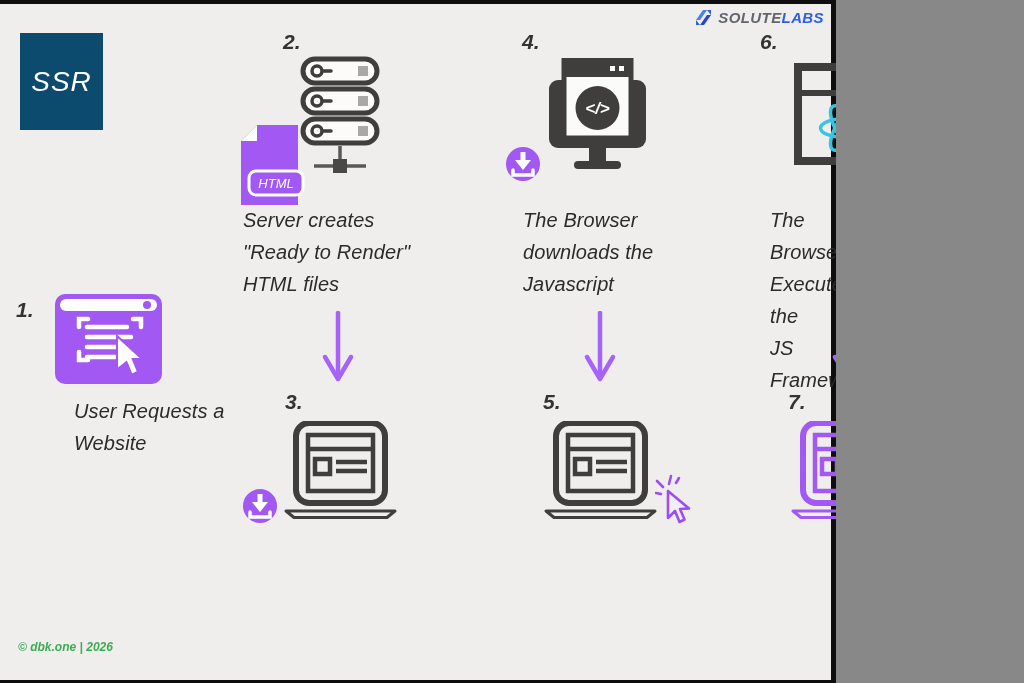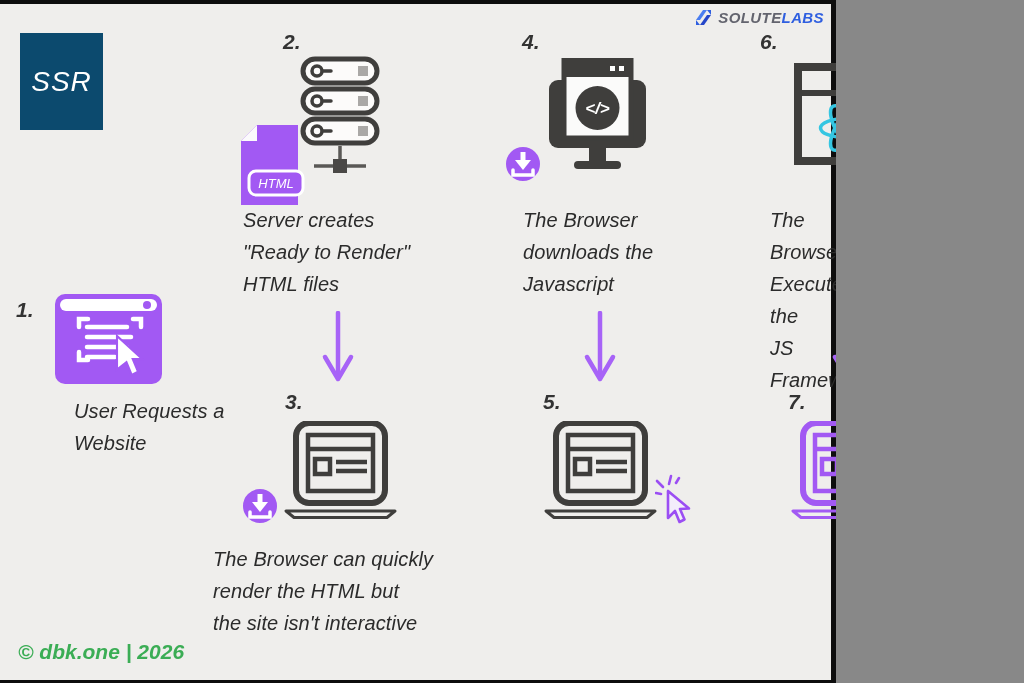--- a/index.html
+++ b/index.html
@@ -24,21 +24,21 @@
     left:20px;top:33px;width:83px;height:97px;background:#0c4a6e;
     display:flex;align-items:center;justify-content:center;
     color:#fff;font-size:28px;letter-spacing:1px;font-weight:400;
   }
 
   .step-number{font-size:21px;font-weight:bold;color:#333;}
   .caption{
     font-size:20px;line-height:32px;color:#2b2b2b;white-space:pre-line;
     font-weight:400;letter-spacing:.1px;
   }
-  .footer-credit{left:18px;top:640px;font-size:21px;font-weight:bold;color:#3bad55;}
+  .footer-credit{left:18px;top:640px;font-size:12px;font-weight:bold;color:#3bad55;}
 
   
   .n1{left:16px;top:298px;}  .n2{left:283px;top:30px;}  .n3{left:285px;top:390px;}
   .n4{left:522px;top:30px;}  .n5{left:543px;top:390px;} .n6{left:760px;top:30px;}
   .n7{left:788px;top:390px;}
 
   .c1{left:50px;top:395px;margin-left:24px;}  .c2{left:243px;top:204px;} .c3{left:213px;top:543px;}
   .c4{left:523px;top:204px;} .c5{left:506px;top:543px;} .c6{left:770px;top:204px;}
   .c7{left:742px;top:543px;}
 
@@ -82,23 +82,20 @@
   <div class="abs step-number n4">4.</div>
   <div class="abs step-number n5">5.</div>
   <div class="abs step-number n6">6.</div>
   <div class="abs step-number n7">7.</div>
 
   <div class="abs caption c1">User Requests a
 Website</div>
   <div class="abs caption c2">Server creates
 "Ready to Render"
 HTML files</div>
-  <div class="abs caption c3">The Browser can quickly
-render the HTML but
-the site isn't interactive</div>
   <div class="abs caption c4">The Browser
 downloads the
 Javascript</div>
   <div class="abs caption c6">The Browser
 Executes the
 JS Framework</div>
 
   <svg class="abs i-server" width="80" height="122" viewBox="0 0 80 122">
     <g stroke="#3f3e3c" fill="#fcfbfa" stroke-width="5">
       <rect x="3" y="3" width="74" height="24" rx="12"></rect>

